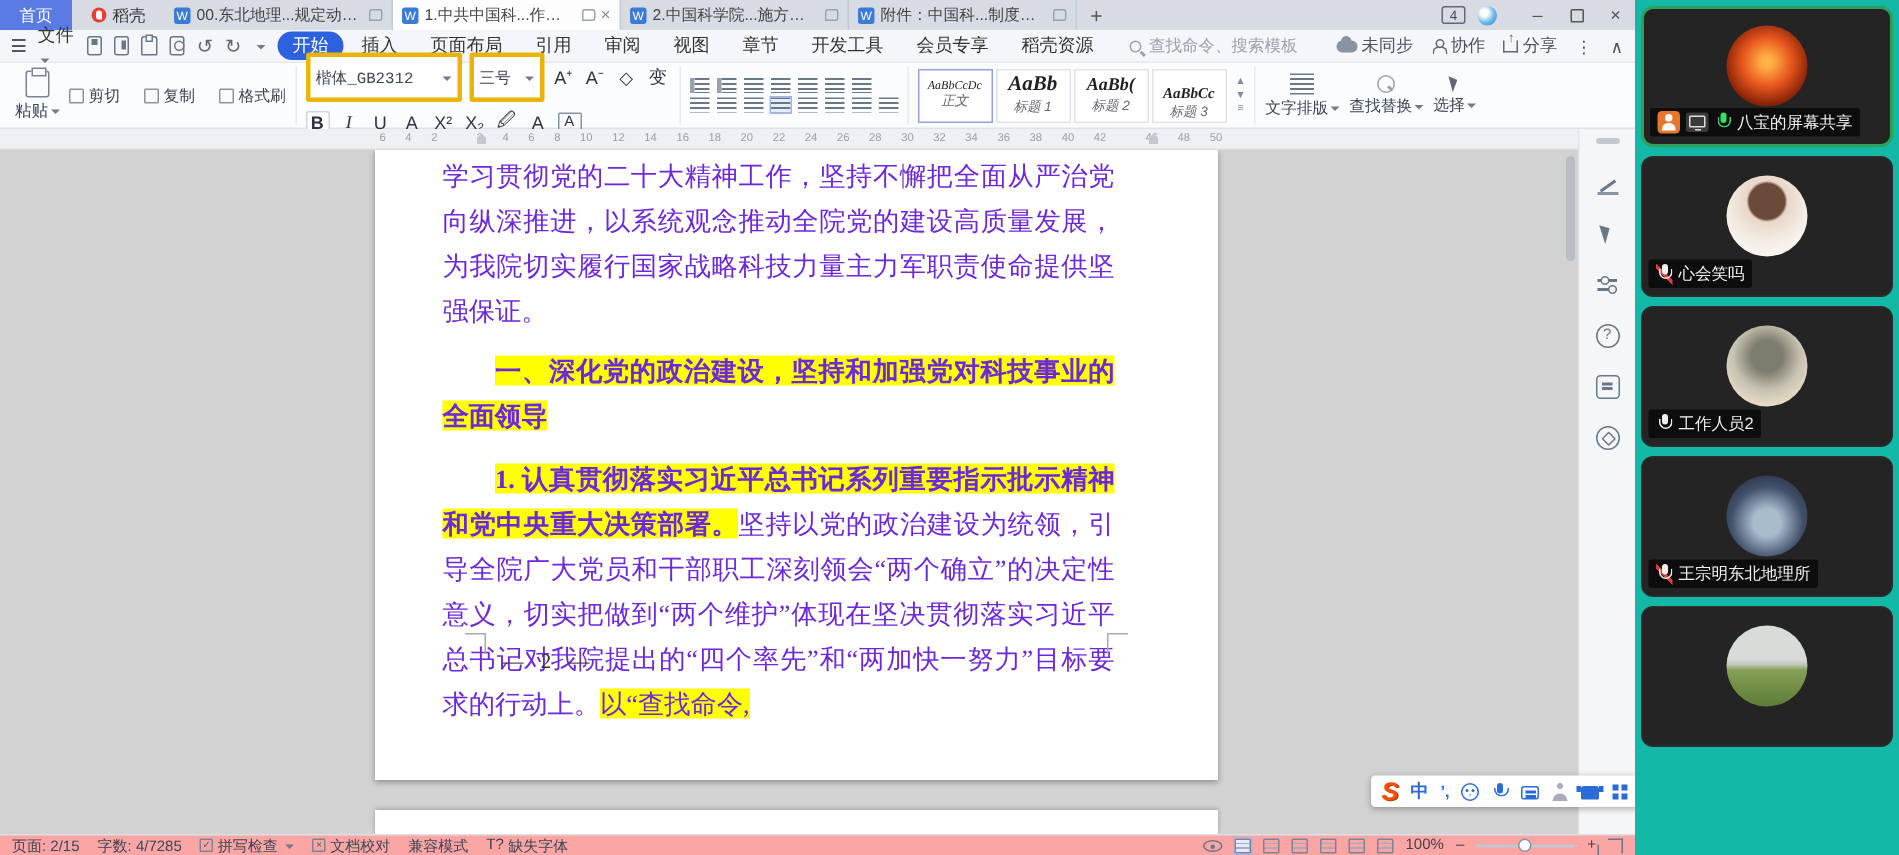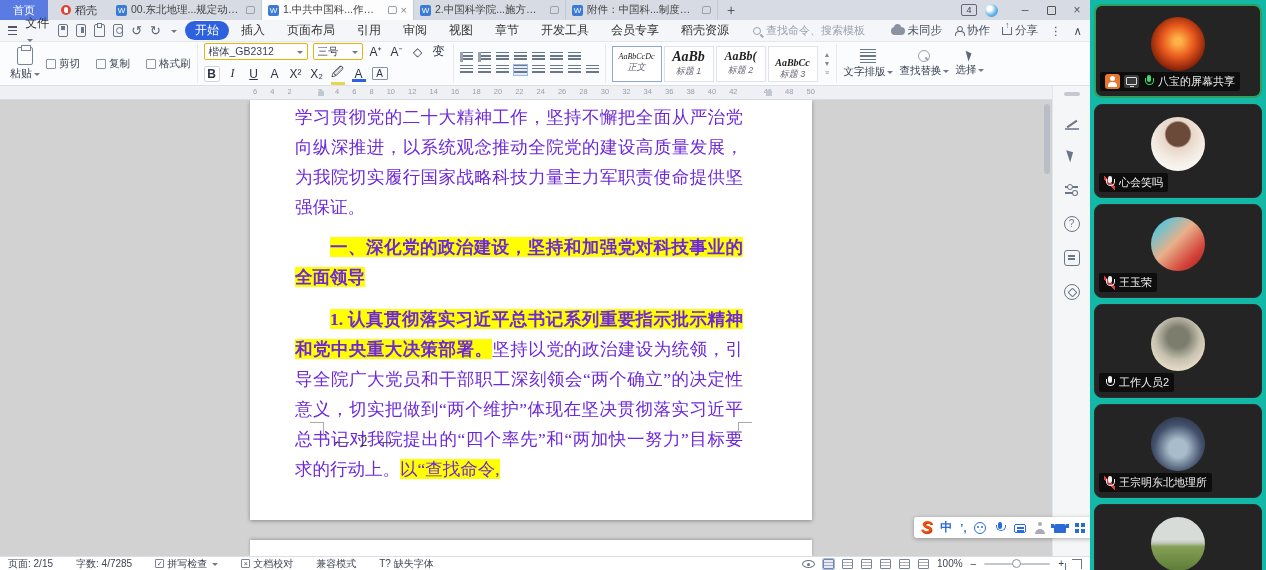--- a/index.html
+++ b/index.html
@@ -98,23 +98,23 @@
   .clip-ic { width:16px; height:18px; border:1px solid #7a8494; border-radius:2px;
     position:relative; }
   .clip-ic::before { content:""; position:absolute; left:3px; top:-3px; width:8px;
     height:4px; border:1px solid #7a8494; background:#fbfcfe; }
   .small-stack { display:flex; flex-direction:row; justify-content:flex-start; gap:16px; }
   .mini-row { display:flex; align-items:center; gap:3px; font-size:10.5px; }
   .mini-ic { width:10px; height:10px; border:1px solid #8a93a2; border-radius:1px;
     display:inline-block; }
   .two-rows { display:flex; flex-direction:column; justify-content:center; gap:3px; }
   .rb-row { display:flex; align-items:center; gap:5px; }
-  .combo { border:1px solid #eab308; background:#fff; border-radius:2px;
-    padding:0 4px; height:17px; display:flex; align-items:center; gap:4px;
-    font-size:10.5px; white-space:nowrap; }
+  .combo { border:3px solid #eab308; background:#fff; border-radius:2px;
+    padding:0 4px; height:33px; display:flex; align-items:center; gap:4px;
+    font-size:10.5px; white-space:nowrap;font-family:Liberation Mono, monospace; }
   .fmt-letter { font-size:12px; width:16px; text-align:center; color:#2c3444; }
   .fmt-letter.bold { font-weight:bold; border:1px solid #cfd4dd; border-radius:2px;
     background:#fff; }
   .fmt-letter.italic { font-style:italic; font-family:"Liberation Serif",serif; }
   .under { text-decoration:underline; }
   .hl-a { position:relative; }
   .hl-a::after { content:""; position:absolute; left:1px; right:1px; bottom:-1px;
     height:3px; }
   .hl-a.yellow::after { background:#e8d44d; }
   .hl-a.blue::after { background:#2e61de; }
@@ -194,22 +194,22 @@
     text-align:center; line-height:13px; }
   .feedback-ic { border:1.5px solid #6b7686; border-radius:3px; }
   .feedback-ic::after { content:""; position:absolute; left:3px; top:4px; width:7px;
     height:1.5px; background:#6b7686; box-shadow:0 3px 0 #6b7686; }
   .stamp-ic { border:1.5px solid #6b7686; border-radius:50%; }
   .stamp-ic::after { content:""; position:absolute; left:4px; top:4px; width:5px;
     height:5px; border:1.5px solid #6b7686; border-radius:1px; transform:rotate(45deg); }
 
   
   .statusbar { position:absolute; left:0; top:556px; width:1090px; height:14px;
-    background:#ffffff; border-top:1px solid #dcdfe4; display:flex; align-items:center;
-    padding:0 8px; gap:23px; font-size:10px; color:#3c4454; white-space:nowrap; }
+    background:#fca5a5; border-top:1px solid #dcdfe4; display:flex; align-items:center;
+    padding:0 8px; gap:12px; font-size:10px; color:#3c4454; white-space:nowrap; }
   .st-item { display:flex; align-items:center; gap:3px; }
   .st-box { width:9px; height:9px; border:1px solid #7a8494; border-radius:1px;
     font-size:7px; line-height:8px; text-align:center; color:#556; }
   .statusbar-right { margin-left:auto; display:flex; align-items:center; gap:8px; }
   .eye-ic { width:13px; height:8px; border:1px solid #6b7686; border-radius:50%;
     position:relative; }
   .eye-ic::after { content:""; position:absolute; left:4px; top:2px; width:3px;
     height:3px; border-radius:50%; background:#6b7686; }
   .view-ic { width:11px; height:10px; border:1px solid #7a8494; border-radius:1px;
     background:repeating-linear-gradient(to bottom,transparent 0 2px,#aab 2px 3px); }
@@ -630,27 +630,20 @@
         </div>
       </div>
       <div class="tile">
         <div class="avatar av-doll-girl"></div>
         <div class="name-chip">
           <span class="mic muted"></span>
           <span>心会笑吗</span>
         </div>
       </div>
       <div class="tile">
-        <div class="avatar av-family"></div>
-        <div class="name-chip">
-          <span class="mic muted"></span>
-          <span>王玉荣</span>
-        </div>
-      </div>
-      <div class="tile">
         <div class="avatar av-doll-gray"></div>
         <div class="name-chip">
           <span class="mic"></span>
           <span>工作人员2</span>
         </div>
       </div>
       <div class="tile">
         <div class="avatar av-person-back"></div>
         <div class="name-chip">
           <span class="mic muted"></span>

